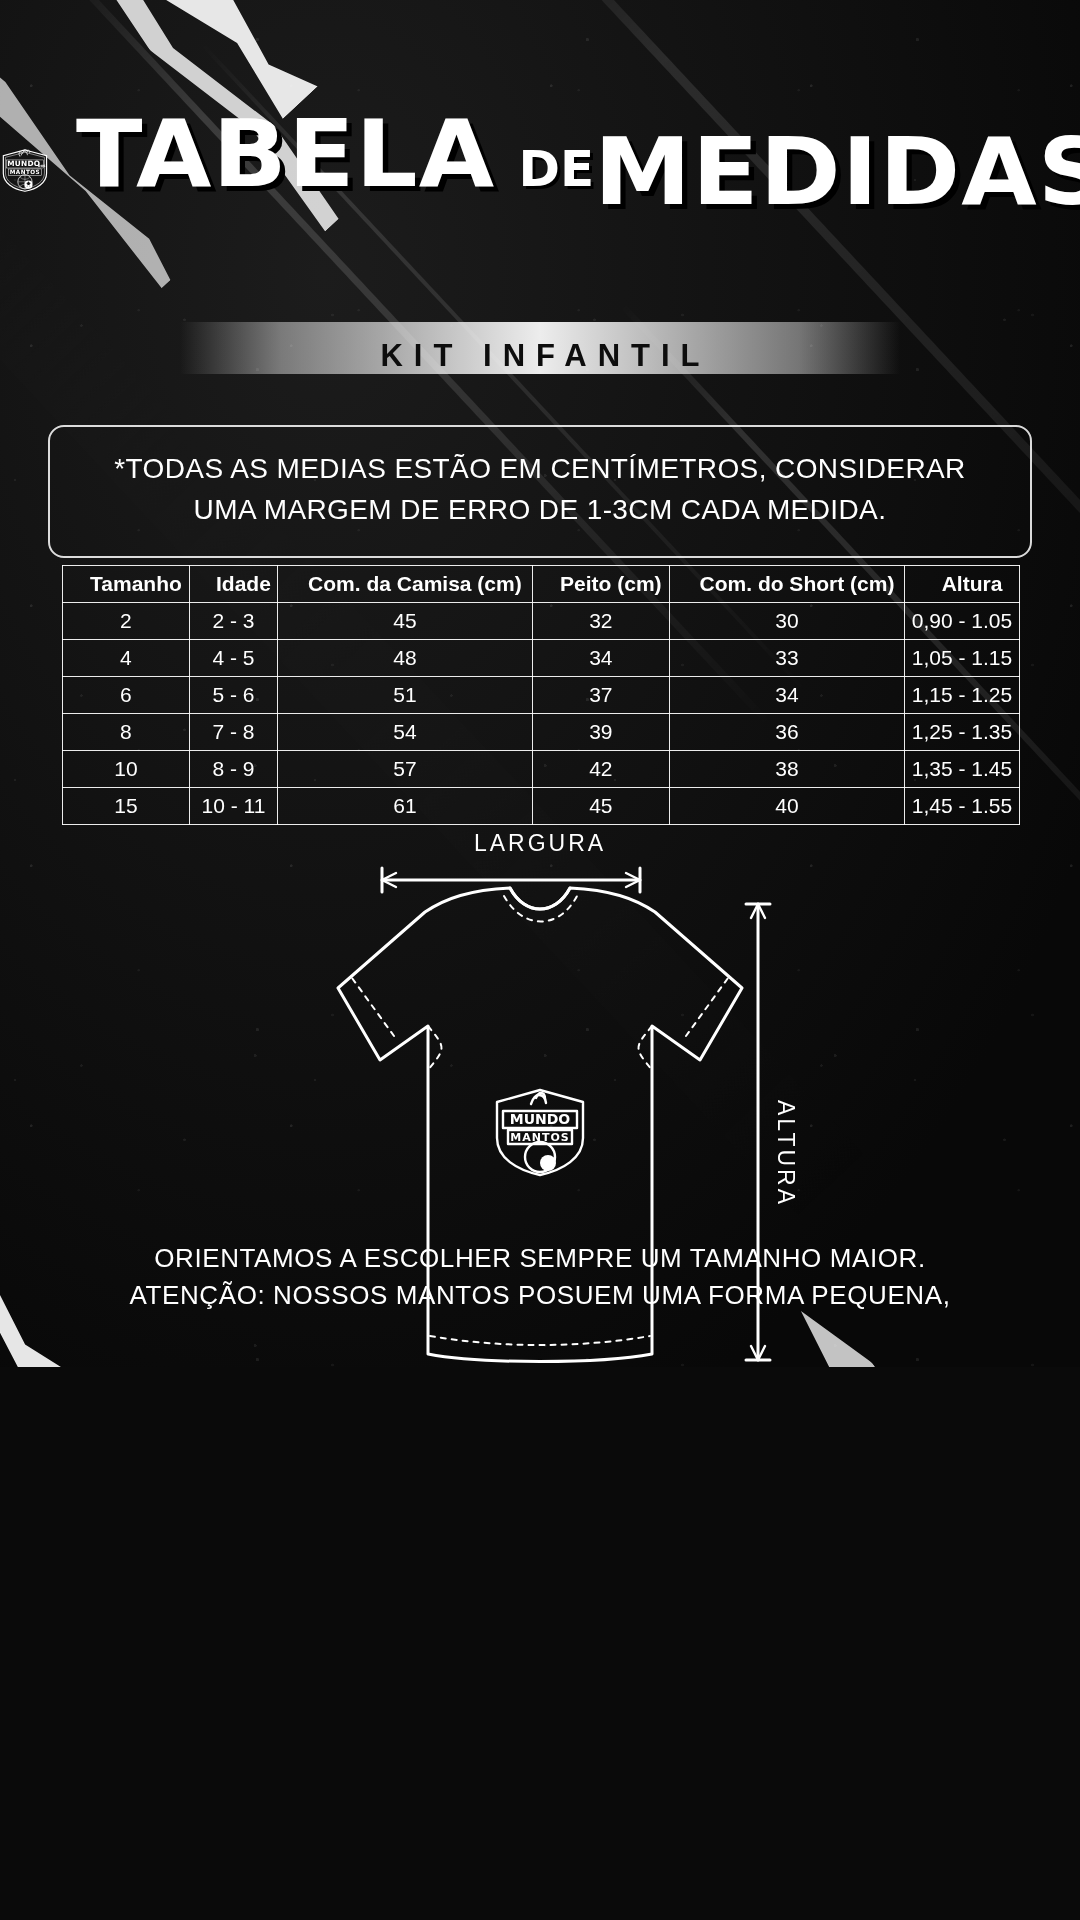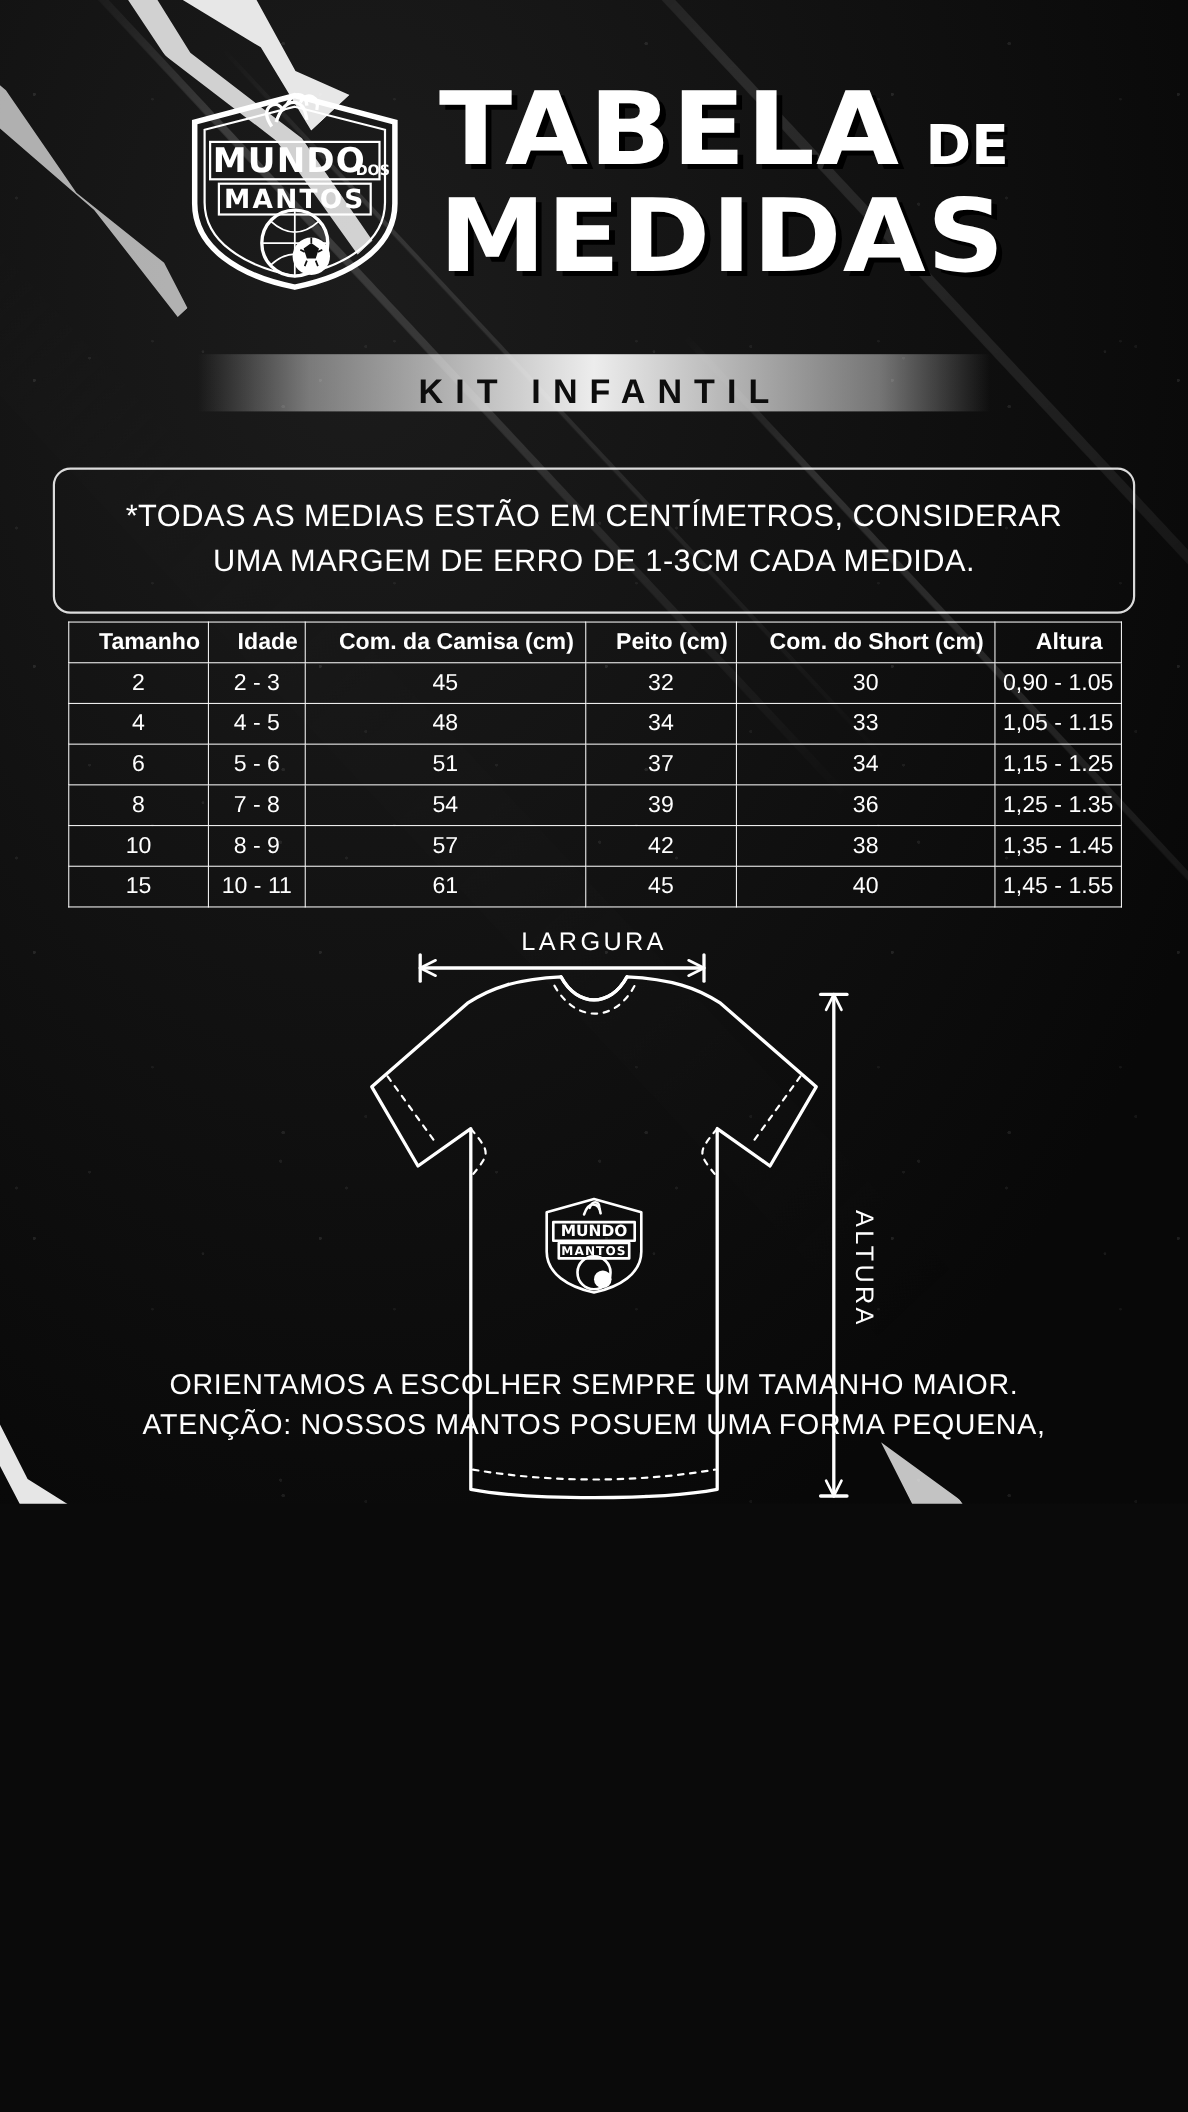--- a/index.html
+++ b/index.html
@@ -65,21 +65,21 @@
     top: 78px; left: 0; right: 0;
     display: flex;
     align-items: center;
     justify-content: center;
     gap: 26px;
   }
 
   .logo-badge { width: 210px; height: 185px; position: relative; }
   .logo-badge svg { width: 100%; height: 100%; display: block; }
 
-  .title-block { display: flex; flex-direction: column; }
+  .title-block { display: flex; flex-direction: row; }
 
   .title-line1 {
     display: flex;
     align-items: baseline;
     gap: 14px;
     line-height: 0.86;
   }
   .title-main {
     font-family: "DejaVu Sans", sans-serif;
     font-weight: 700;
@@ -184,21 +184,21 @@
   }
   .illus svg { width: 100%; height: 100%; display: block; }
 
   .dim-label {
     position: absolute;
     font-family: "Liberation Sans", sans-serif;
     font-size: 23px;
     letter-spacing: 3px;
     color: #fff;
   }
-  .lbl-largura { top: 830px; left: 50%; transform: translateX(-50%); margin-top: 13px; }
+  .lbl-largura { top: 830px; left: 50%; transform: translateX(-50%); }
   .lbl-altura {
     top: 1100px; left: 772px;
     writing-mode: vertical-rl;
     letter-spacing: 3px;
   }
 
   
   .footer {
     position: absolute;
     bottom: 52px;

